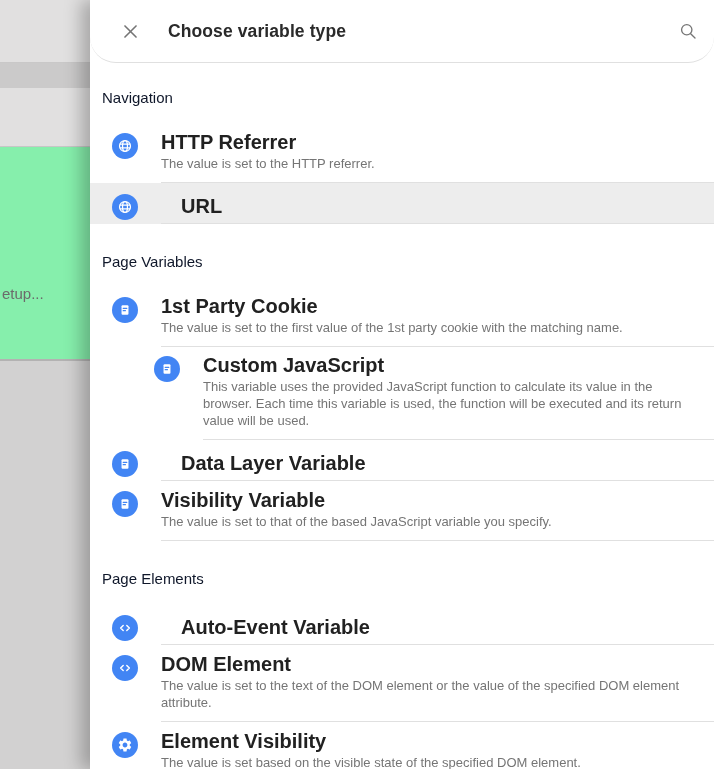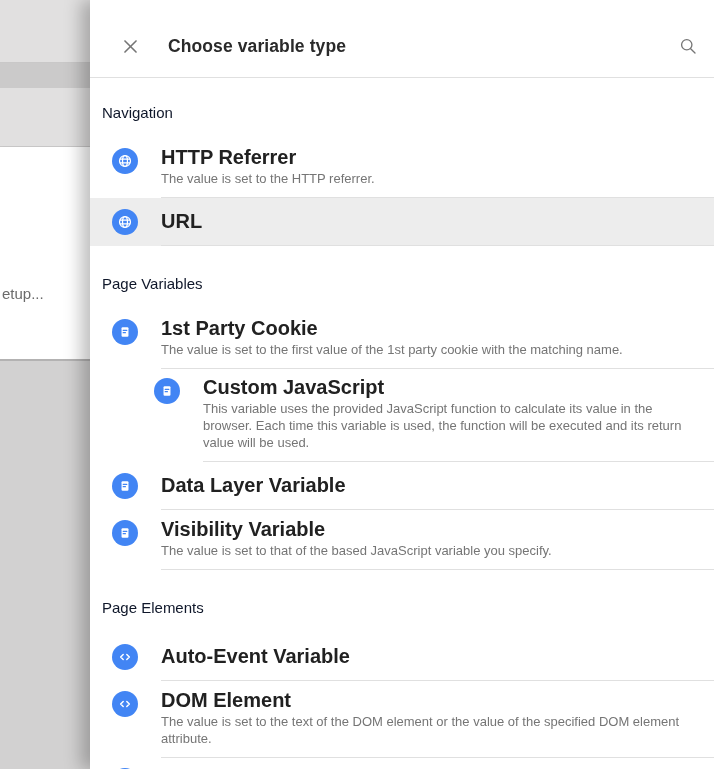--- a/index.html
+++ b/index.html
@@ -7,55 +7,55 @@
     width:714px; height:769px; overflow:hidden; position:relative;
     font-family:"Liberation Sans", sans-serif; background:#d2d1d1;
     -webkit-font-smoothing:antialiased;
   }
 
   
   .backdrop { position:absolute; left:0; top:0; width:90px; height:769px; }
   .bd-top   { position:absolute; left:0; top:0;   width:90px; height:62px;  background:#e1e0e0; border-bottom:1px solid #c9c8c8; }
   .bd-sub   { position:absolute; left:0; top:63px; width:90px; height:25px; background:#cbcaca; }
   .bd-tabs  { position:absolute; left:0; top:88px; width:90px; height:58px; background:#e1e0e0; border-bottom:1px solid #c9c8c8; }
-  .bd-card  { position:absolute; left:0; top:147px; width:92px; height:212px; background:#ffffff;
+  .bd-card  { position:absolute; left:0; top:147px; width:92px; height:212px; background:#86efac;
               border-bottom:2px solid #b3b2b2; box-shadow:0 4px 5px rgba(0,0,0,0.22); }
   .bd-text  { position:absolute; left:2px; top:138px; font-size:15px; color:#6b6b6b; white-space:nowrap; }
   .bd-lower { position:absolute; left:0; top:361px; width:90px; height:408px; background:#d2d1d1; }
 
   
   .panel {
     position:absolute; left:90px; top:0; width:624px; height:769px;
     background:#ffffff; box-shadow:-9px 0 16px rgba(0,0,0,0.25);
     display:flex; flex-direction:column;
   }
   .panel-header {
     height:62px; flex:0 0 62px; display:flex; align-items:center;
-    padding:15px 12px 0 26px; border-bottom:1px solid #e0e0e0; background:#fff;
+    padding:0 12px 0 26px; border-bottom:1px solid #e0e0e0; background:#fff;border-radius:26px;
   }
   .icon-btn {
     width:28px; height:28px; display:flex; align-items:center; justify-content:center;
     cursor:pointer; background:none; border:none; padding:0;
   }
   .panel-title {
     margin-left:24px; font-size:17.5px; font-weight:bold; color:#2a2a2a; letter-spacing:0.1px;
     flex:1 1 auto;
   }
 
   
   .list { flex:1 1 auto; overflow:hidden; }
   .section-heading {
     margin:29px 0 17px 12px; font-size:15px; color:#0f172a; font-weight:normal;
   }
   .list > .section:first-child .section-heading { margin-top:26px; }
   .row {
     position:relative; display:flex; align-items:flex-start;
     padding:10px 16px 11px 22px; cursor:pointer; background:#fff;
   }
-  .row.title-only { padding-top:11px; padding-bottom:11px; align-items:center; }
+  .row.title-only { padding-top:11px; padding-bottom:4px; align-items:center;gap:20px; }
   .row.two-line { padding-top:9px; padding-bottom:11px;margin-left:42px; }
   .row.selected { background:#ededed; }
   .row::after {
     content:""; position:absolute; left:71px; right:0; bottom:0; height:1px; background:#e0e0e0;
   }
   .icon-circle {
     flex:0 0 26px; width:26px; height:26px; border-radius:50%;
     background:#4285f4; display:flex; align-items:center; justify-content:center;
   }
   .row-text { margin-left:23px; padding-top:0; }

